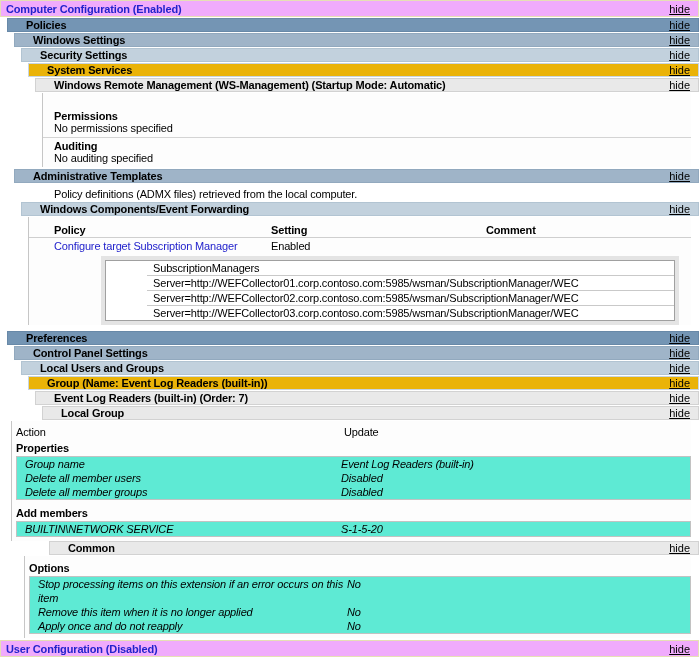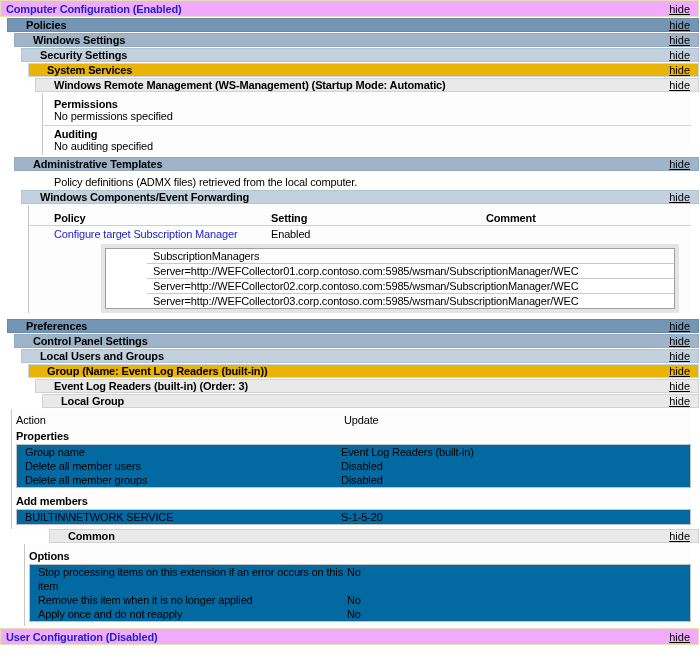--- a/index.html
+++ b/index.html
@@ -40,21 +40,21 @@
   .ml4 { margin-left: 28px; } .ml5 { margin-left: 35px; } .ml6 { margin-left: 42px; }
   .ml7 { margin-left: 49px; } .ml8 { margin-left: 24px; }
   .cbox {
     background: #FDFDFD;
     border-left: 1px solid #C6C6C6;
     margin-right: 9px;
   }
   .kvblock { padding: 1px 0 3px 11px; line-height: 11px; }
   .kvblock .lbl { font-weight: bold; display: block; padding: 2px 0 1px; }
   .divider { border-top: 1px solid #D4D4D4; }
-  .wrm-content { margin-bottom: 2px; padding-top: 3px; }
+  .wrm-content { margin-bottom: 2px; padding-top: 15px; }
   .admx-note { padding: 4px 0 2px 33px; line-height: 12px; }
   .table-area { padding: 6px 0 0 0; margin-bottom: 6px; }
   .prow {
     display: grid;
     grid-template-columns: 217px 215px 1fr;
     padding-left: 25px;
     line-height: 14px;
     align-items: center;
   }
   .prow.phead { font-weight: bold; border-bottom: 1px solid #CFCFCF; height: 15px; }
@@ -81,21 +81,22 @@
   .kvrow {
     display: grid;
     grid-template-columns: 328px 1fr;
     padding-left: 4px;
     line-height: 14px;
   }
   .subhead { font-weight: bold; padding-left: 4px; line-height: 15px; margin-top: 2px; }
   .vbox {
     border: 1px solid #C2C2C2;
     margin: 0 0 0 4px;
-    background: #0369a1;
+    background: #5eead4;
+    font-style: italic;
   }
   .vbox .kvrow { grid-template-columns: 316px 1fr; padding: 0 0 0 8px; line-height: 14px; }
   .gap4 { height: 4px; }
   .common-content { padding: 3px 0 4px 0; margin-bottom: 2px; }
   .common-content .kvrow { grid-template-columns: 321px 1fr; }
   .common-content .vbox .kvrow { grid-template-columns: 309px 1fr; }
 </style>
 </head>
 <body>
 
@@ -190,21 +191,21 @@
     <span>Local Users and Groups</span>
     <a class="hide-link">hide</a>
   </div>
 
   <div class="band he4 ml4">
     <span>Group (Name: Event Log Readers (built-in))</span>
     <a class="hide-link">hide</a>
   </div>
 
   <div class="band heg ml5">
-    <span>Event Log Readers (built-in) (Order: 3)</span>
+    <span>Event Log Readers (built-in) (Order: 7)</span>
     <a class="hide-link">hide</a>
   </div>
 
   <div class="band heg ml6">
     <span>Local Group</span>
     <a class="hide-link">hide</a>
   </div>
 
   <div class="cbox ml7 pref-content">
     <div class="kvrow">

